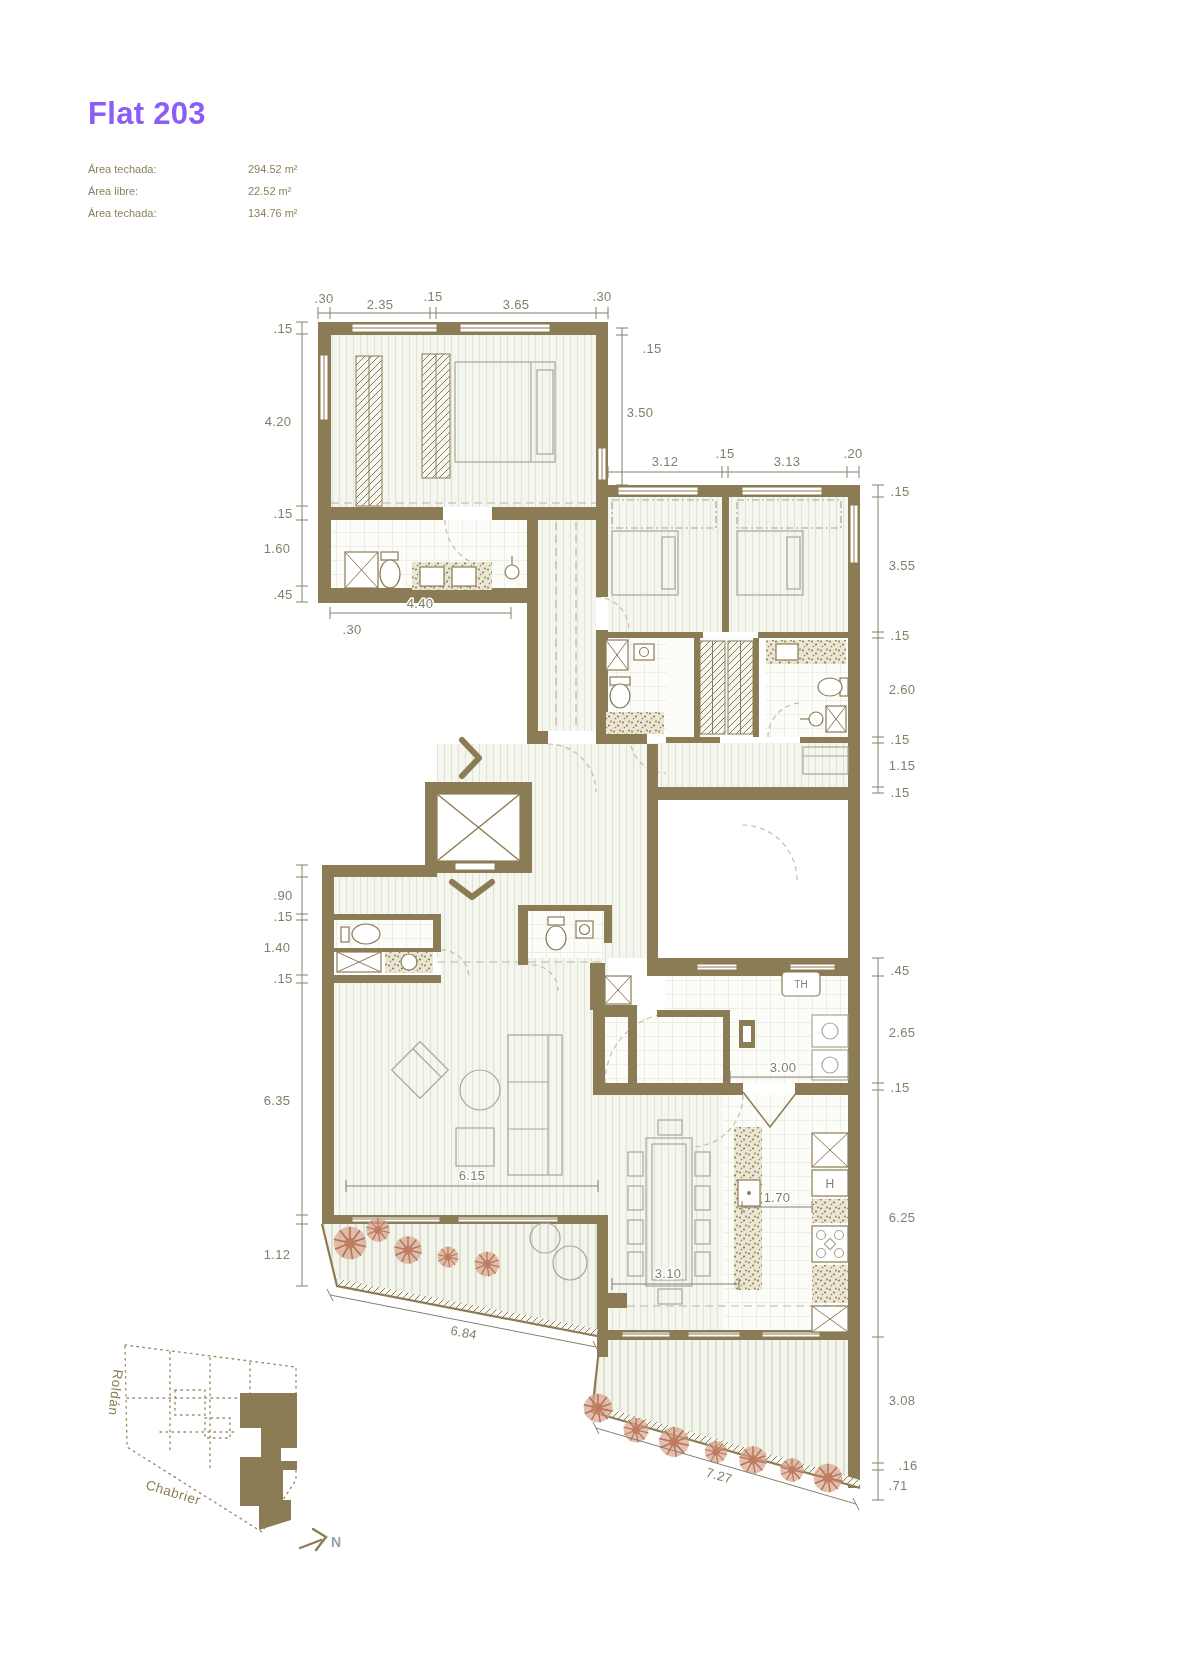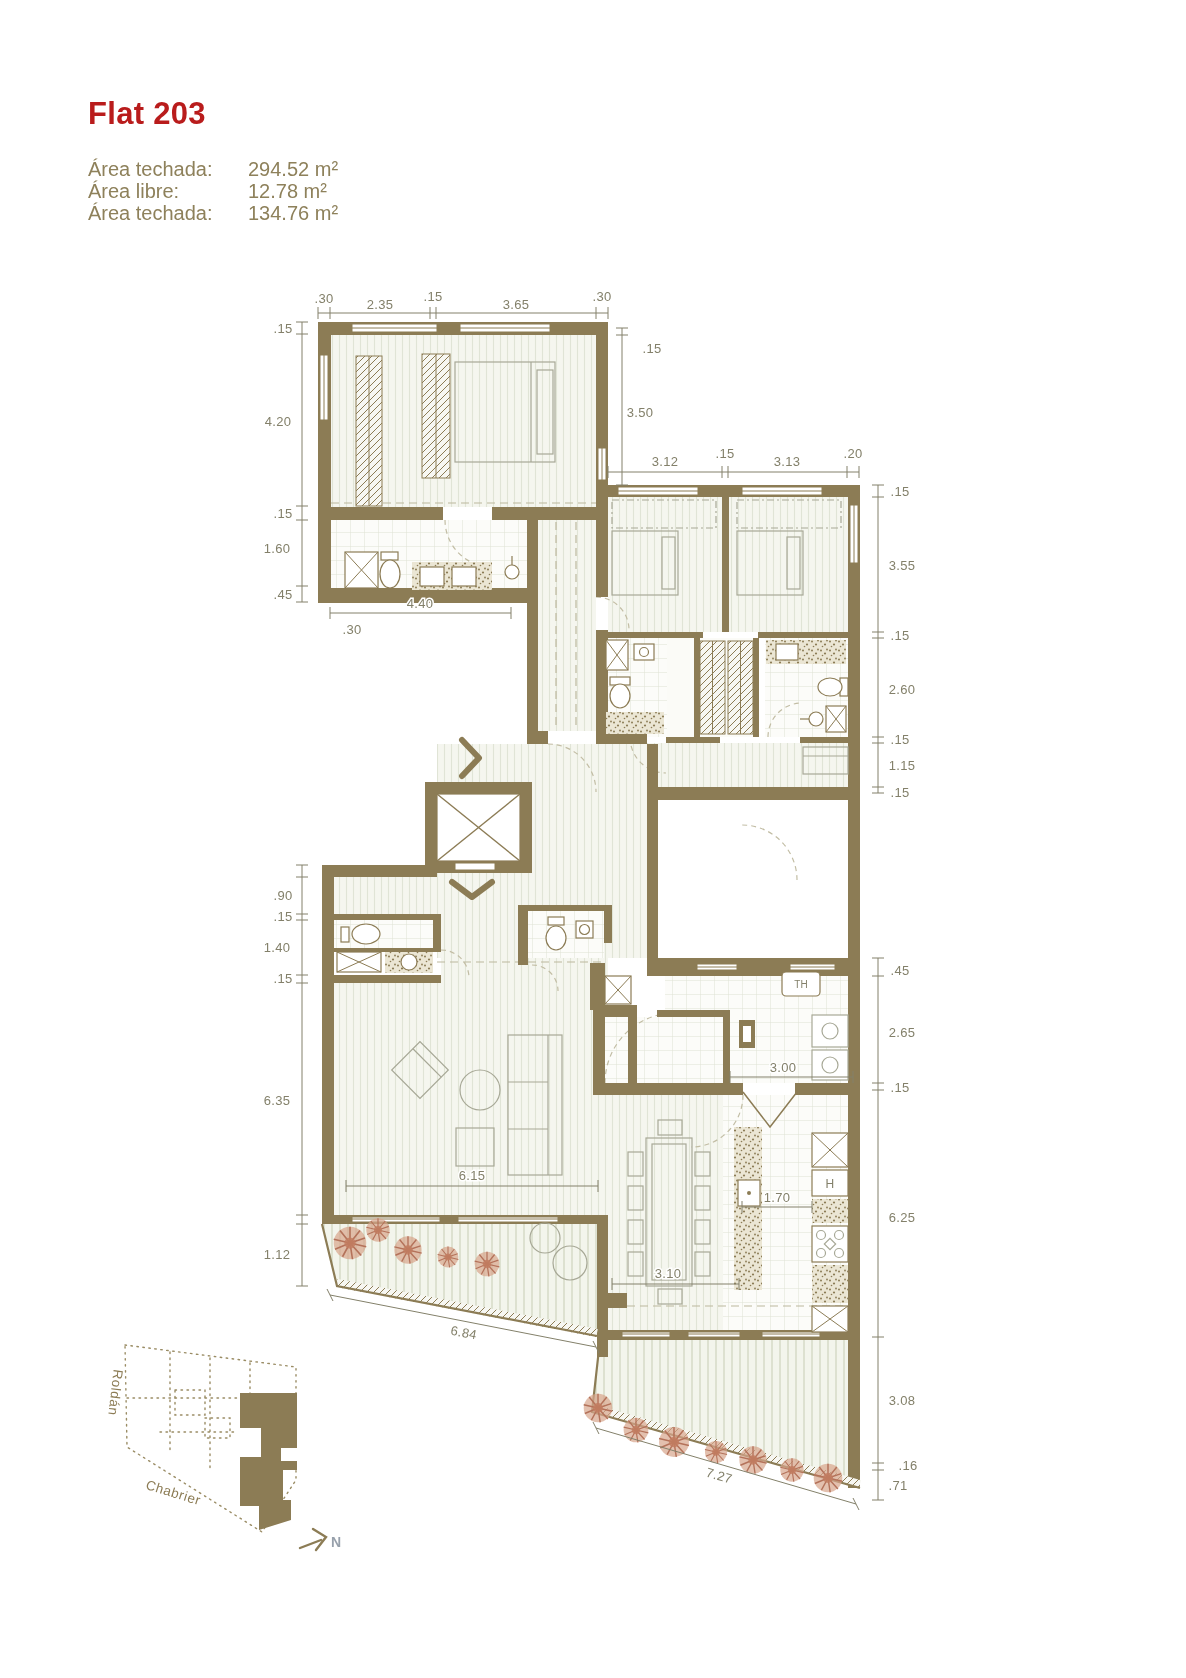--- a/index.html
+++ b/index.html
@@ -1,20 +1,20 @@
 <!DOCTYPE html>
 <html><head>
 <meta charset="utf-8">
 <style>
   html,body{margin:0;padding:0;background:#fff;}
   .page{position:relative;width:1186px;height:1678px;background:#fff;overflow:hidden;
         font-family:"Liberation Sans",sans-serif;}
   .hdr{position:absolute;left:88px;top:96px;}
-  .hdr h1{margin:0 0 26px 0;font-size:31px;font-weight:bold;color:#b91c1c;letter-spacing:.3px;}
-  .arearow{display:grid;grid-template-columns:160px auto;font-size:20px;color:#8e815b;line-height:22px;}
+  .hdr h1{margin:0 0 26px 0;font-size:31px;font-weight:bold;color:#8b5cf6;letter-spacing:.3px;}
+  .arearow{display:grid;grid-template-columns:160px auto;font-size:11px;color:#8e815b;line-height:22px;}
   svg{position:absolute;left:0;top:0;}
   .w{fill:#8c7c55;}
   .win{fill:#ffffff;}
   .dim{font-size:13px;fill:#83806a;paint-order:stroke;stroke:#ffffff;stroke-width:3px;letter-spacing:.3px;}
   .dimline{stroke:#83806a;stroke-width:1;fill:none;}
   .furn{stroke:#a7a896;stroke-width:1.2;fill:none;}
   .furn2{stroke:#a7a896;stroke-width:1.2;fill:#ffffff;}
   .fix{stroke:#8c7c55;stroke-width:1.2;fill:#ffffff;}
   .dash{stroke:#bcb89d;stroke-width:1.2;fill:none;stroke-dasharray:8 5;}
   .arc{stroke:#c2bda4;stroke-width:1.2;fill:none;stroke-dasharray:5 4;}
@@ -28,21 +28,21 @@
 <div class="page">
 
   <div class="hdr">
     <h1>Flat 203</h1>
     <div class="arearow">
       <span>Área techada:</span>
       <span>294.52 m²</span>
     </div>
     <div class="arearow">
       <span>Área libre:</span>
-      <span>12.78 m²</span>
+      <span>22.52 m²</span>
     </div>
     <div class="arearow">
       <span>Área techada:</span>
       <span>134.76 m²</span>
     </div>
   </div>
 
   <svg width="1186" height="1678" viewBox="0 0 1186 1678">
     <defs>
       <pattern id="vl" width="7" height="7" patternUnits="userSpaceOnUse">

